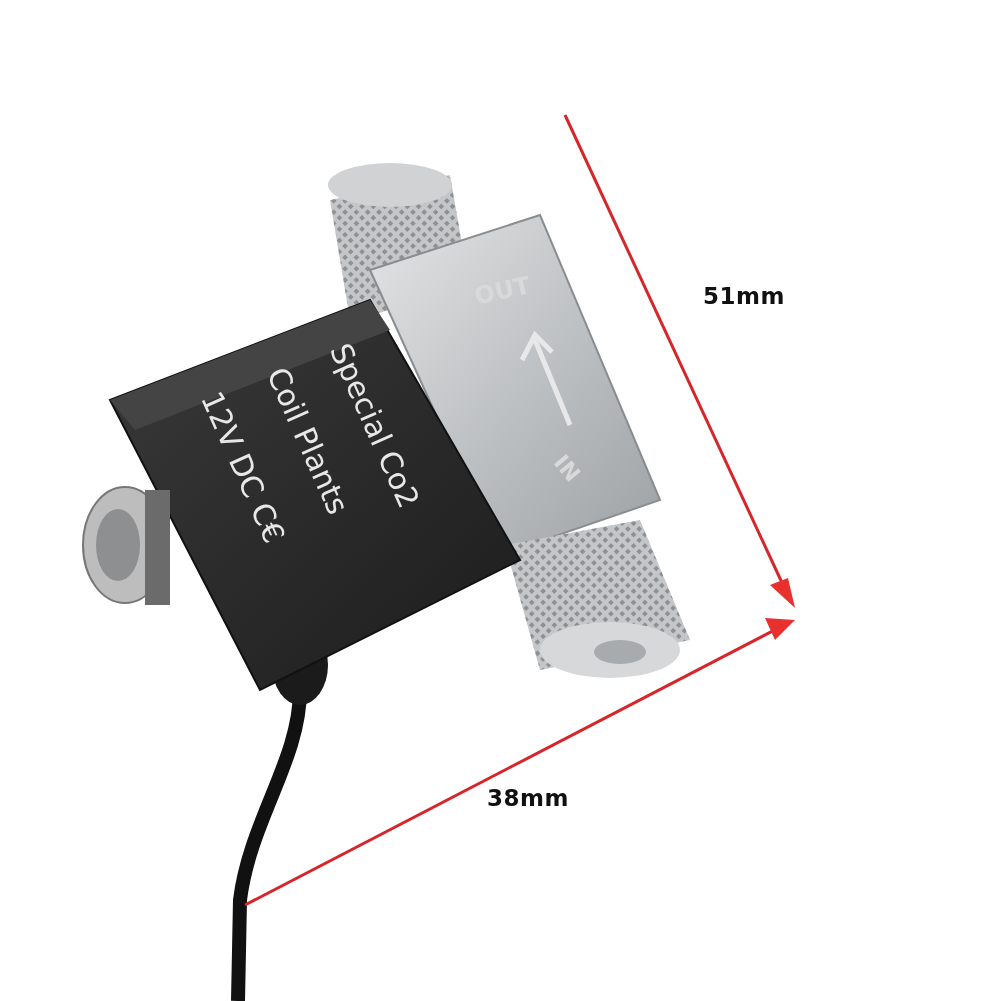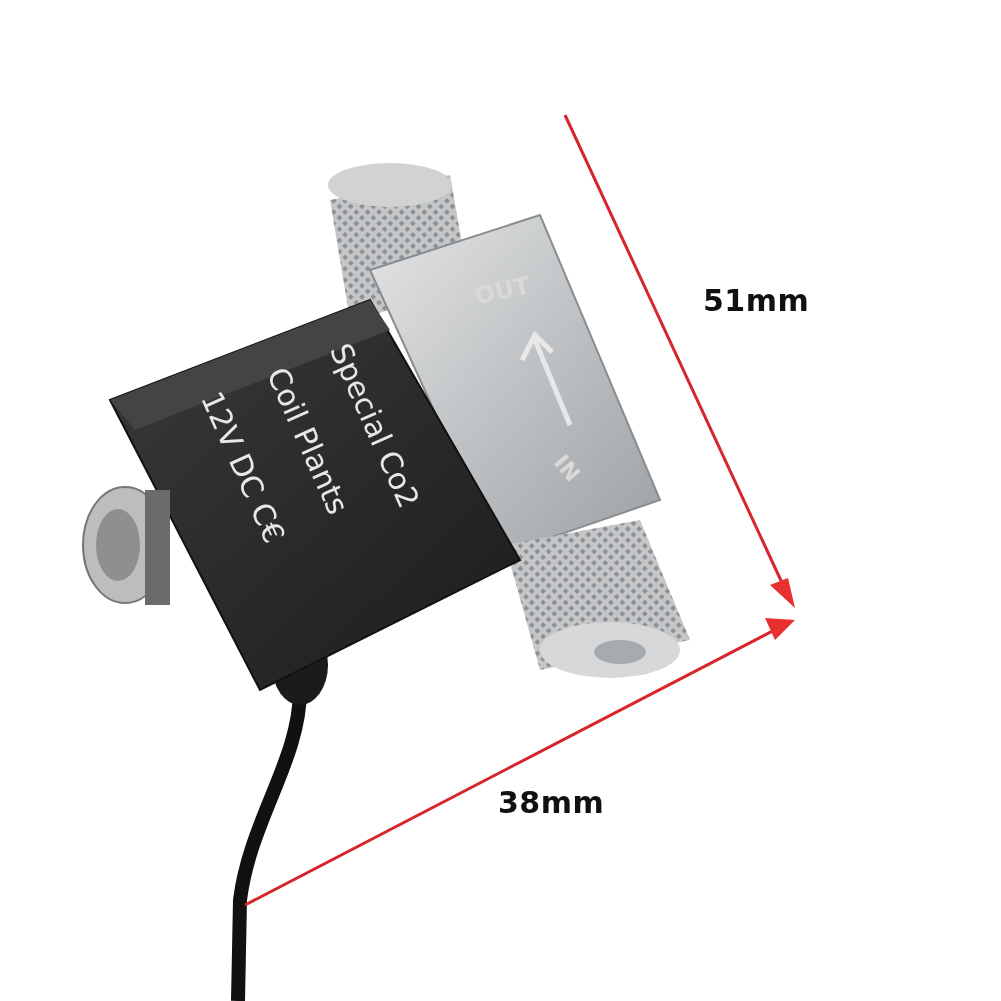--- a/index.html
+++ b/index.html
@@ -1,18 +1,18 @@
 <!DOCTYPE html>
 <html><head>
 <meta charset="utf-8">
 <style>
   html, body { margin: 0; padding: 0; background: #ffffff; }
   #stage { position: relative; width: 1001px; height: 1001px; overflow: hidden; background: #ffffff; font-family: "Liberation Sans", sans-serif; }
   svg#scene { position: absolute; left: 0; top: 0; }
-  .dim-label { position: absolute; font-family: "DejaVu Sans", sans-serif; font-weight: bold; font-size: 30px; color: #111; letter-spacing: 0.5px; }
+  .dim-label { position: absolute; font-family: "DejaVu Sans", sans-serif; font-weight: bold; font-size: 23px; color: #111; letter-spacing: 0.5px; }
   .coil-text { position: absolute; color: #e8e8e8; font-family: "DejaVu Sans", sans-serif; font-size: 30px; white-space: nowrap; transform-origin: 0 0; }
   .body-text { position: absolute; color: #d9d9d9; font-family: "DejaVu Sans", sans-serif; font-weight: bold; white-space: nowrap; transform-origin: 0 0; }
 </style>
 </head>
 <body>
 
 <div id="stage">
   <svg id="scene" width="1001" height="1001" viewBox="0 0 1001 1001">
     <defs>
       <linearGradient id="alu" x1="0" y1="0" x2="1" y2="1">
@@ -71,14 +71,14 @@
   </svg>
 
   <div class="coil-text" style="left:355px; top:338px; transform: rotate(66deg);">Special Co2</div>
   <div class="coil-text" style="left:292px; top:362px; transform: rotate(66deg);">Coil Plants</div>
   <div class="coil-text" style="left:226px; top:386px; transform: rotate(66deg);">12V DC C€</div>
 
   <div class="body-text" style="left:472px; top:283px; font-size:24px; transform: rotate(-12deg);">OUT</div>
   <div class="body-text" style="left:568px; top:450px; font-size:22px; transform: rotate(50deg);">IN</div>
 
   <div class="dim-label" style="left:703px; top:283px;">51mm</div>
-  <div class="dim-label" style="left:498px; top:785px;text-align:right;">38mm</div>
+  <div class="dim-label" style="left:487px; top:785px;text-align:right;">38mm</div>
 </div>
 
 </body></html>

